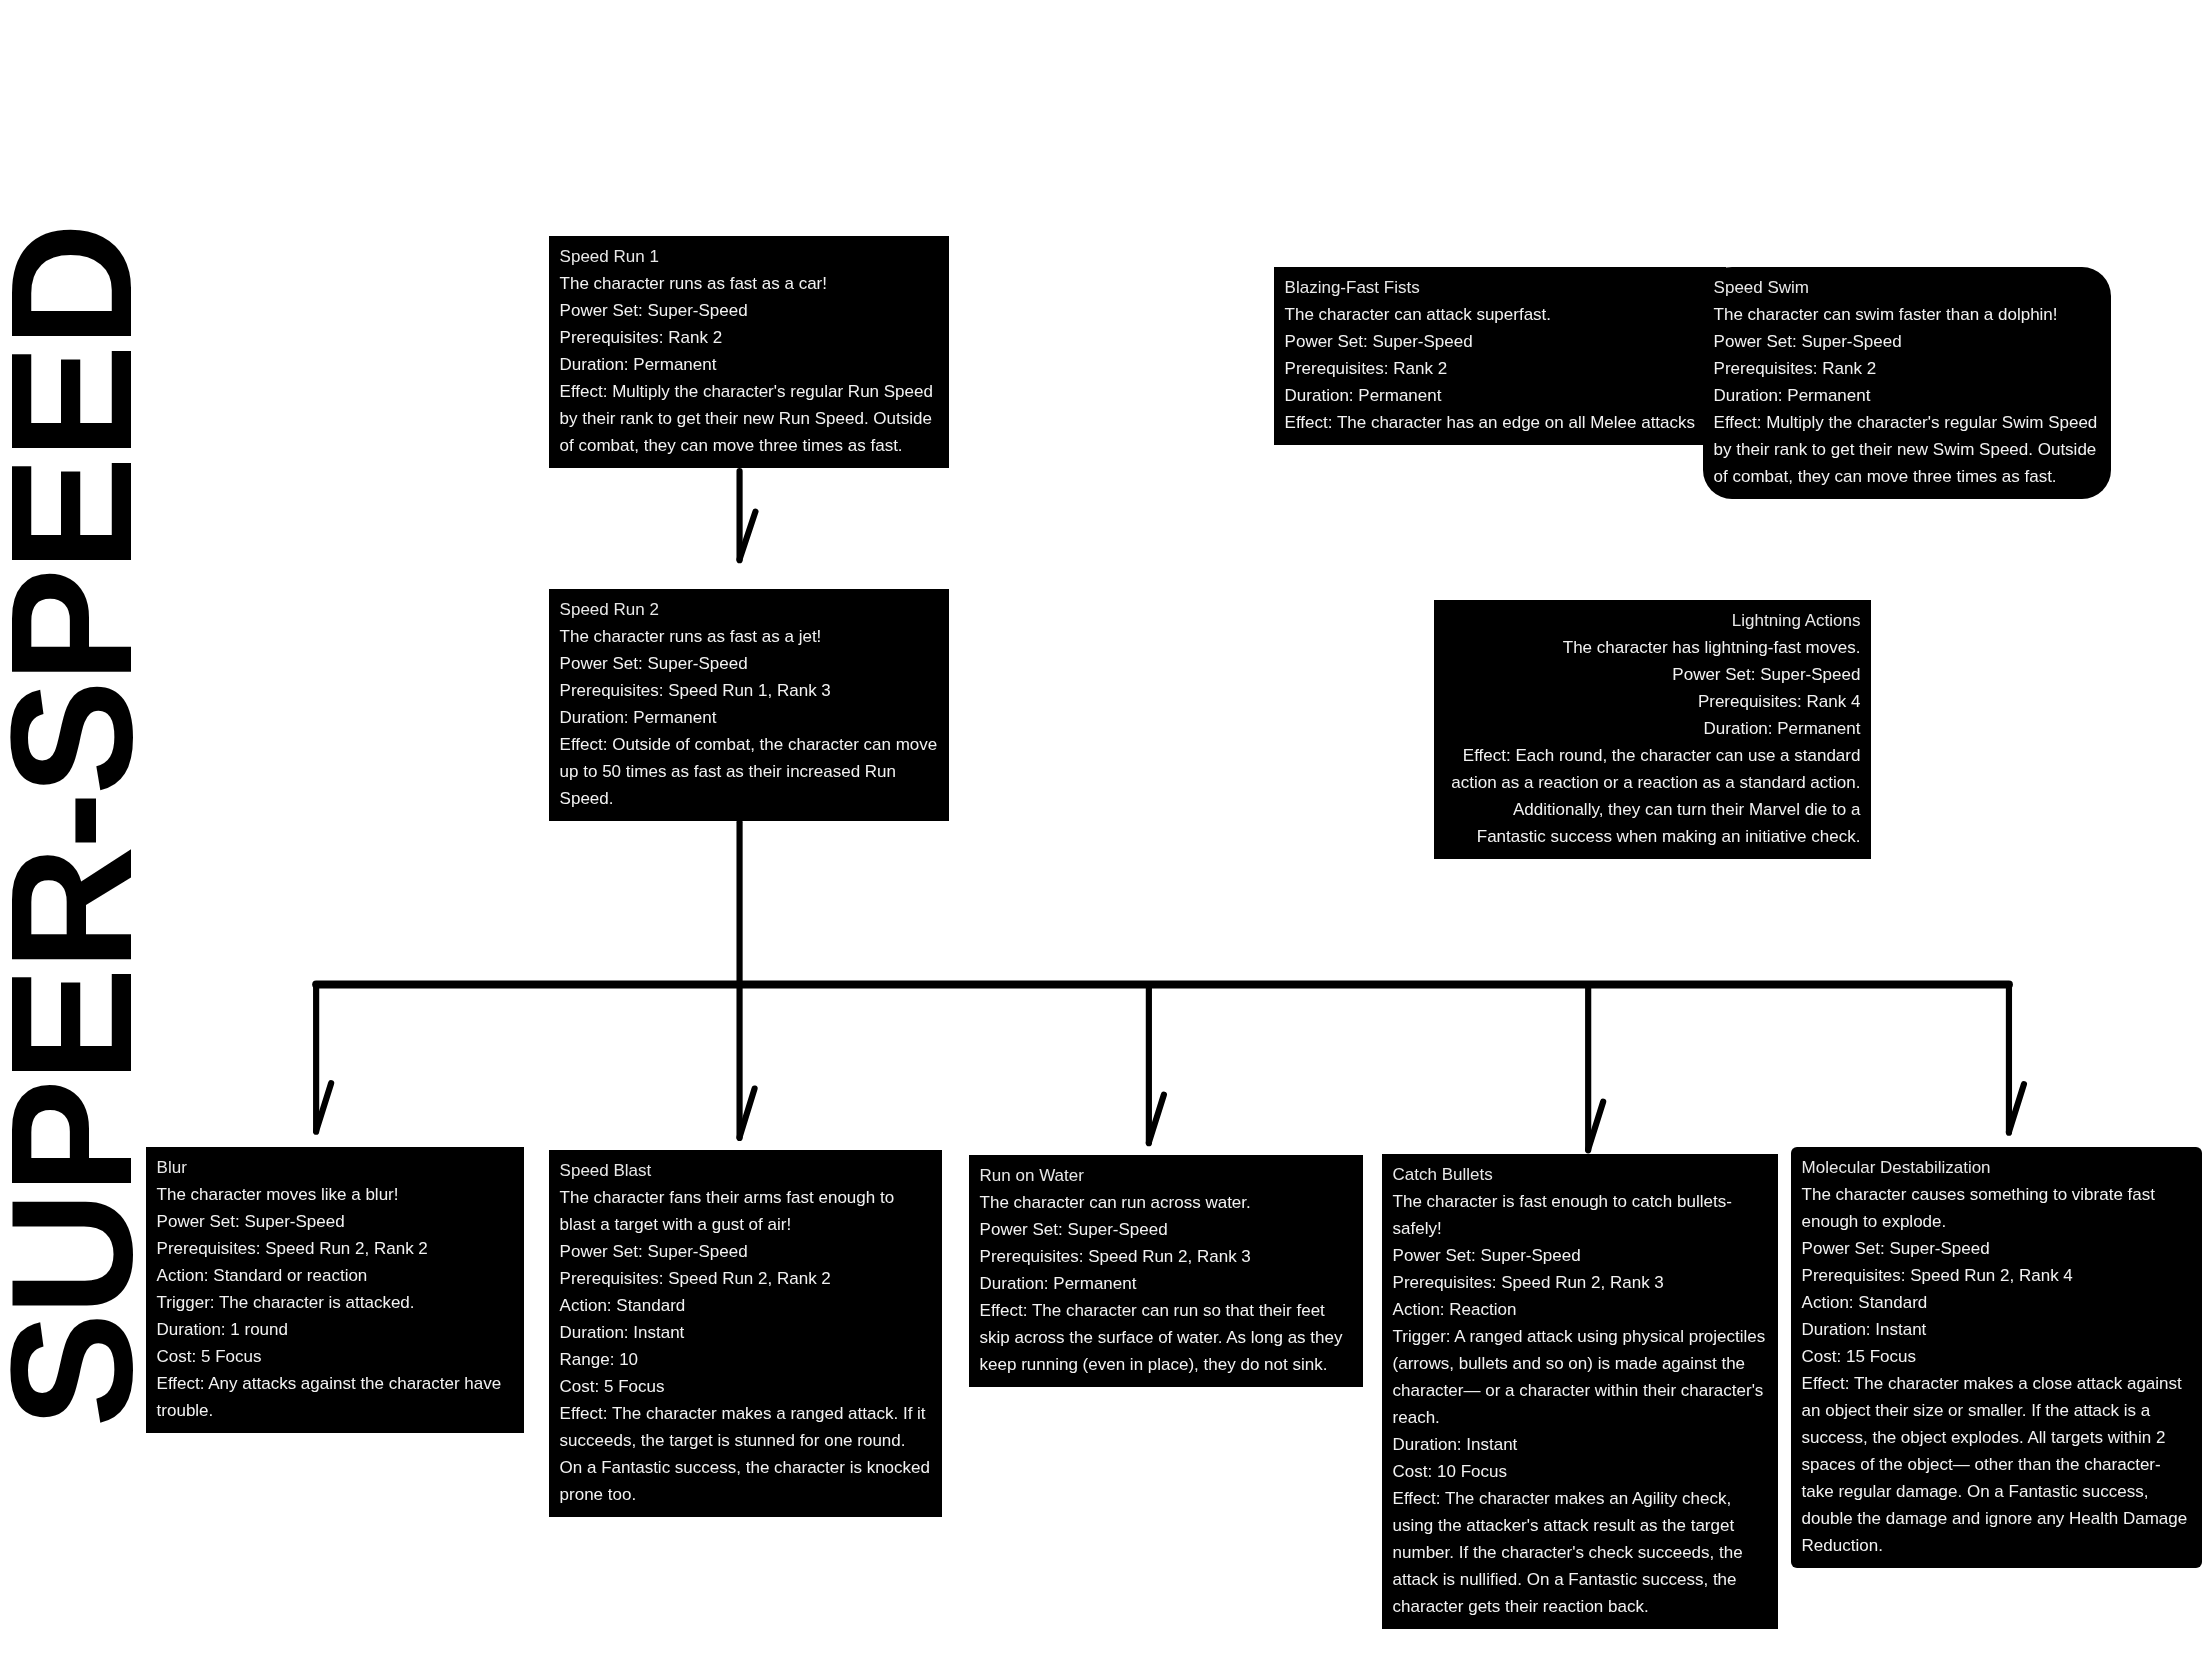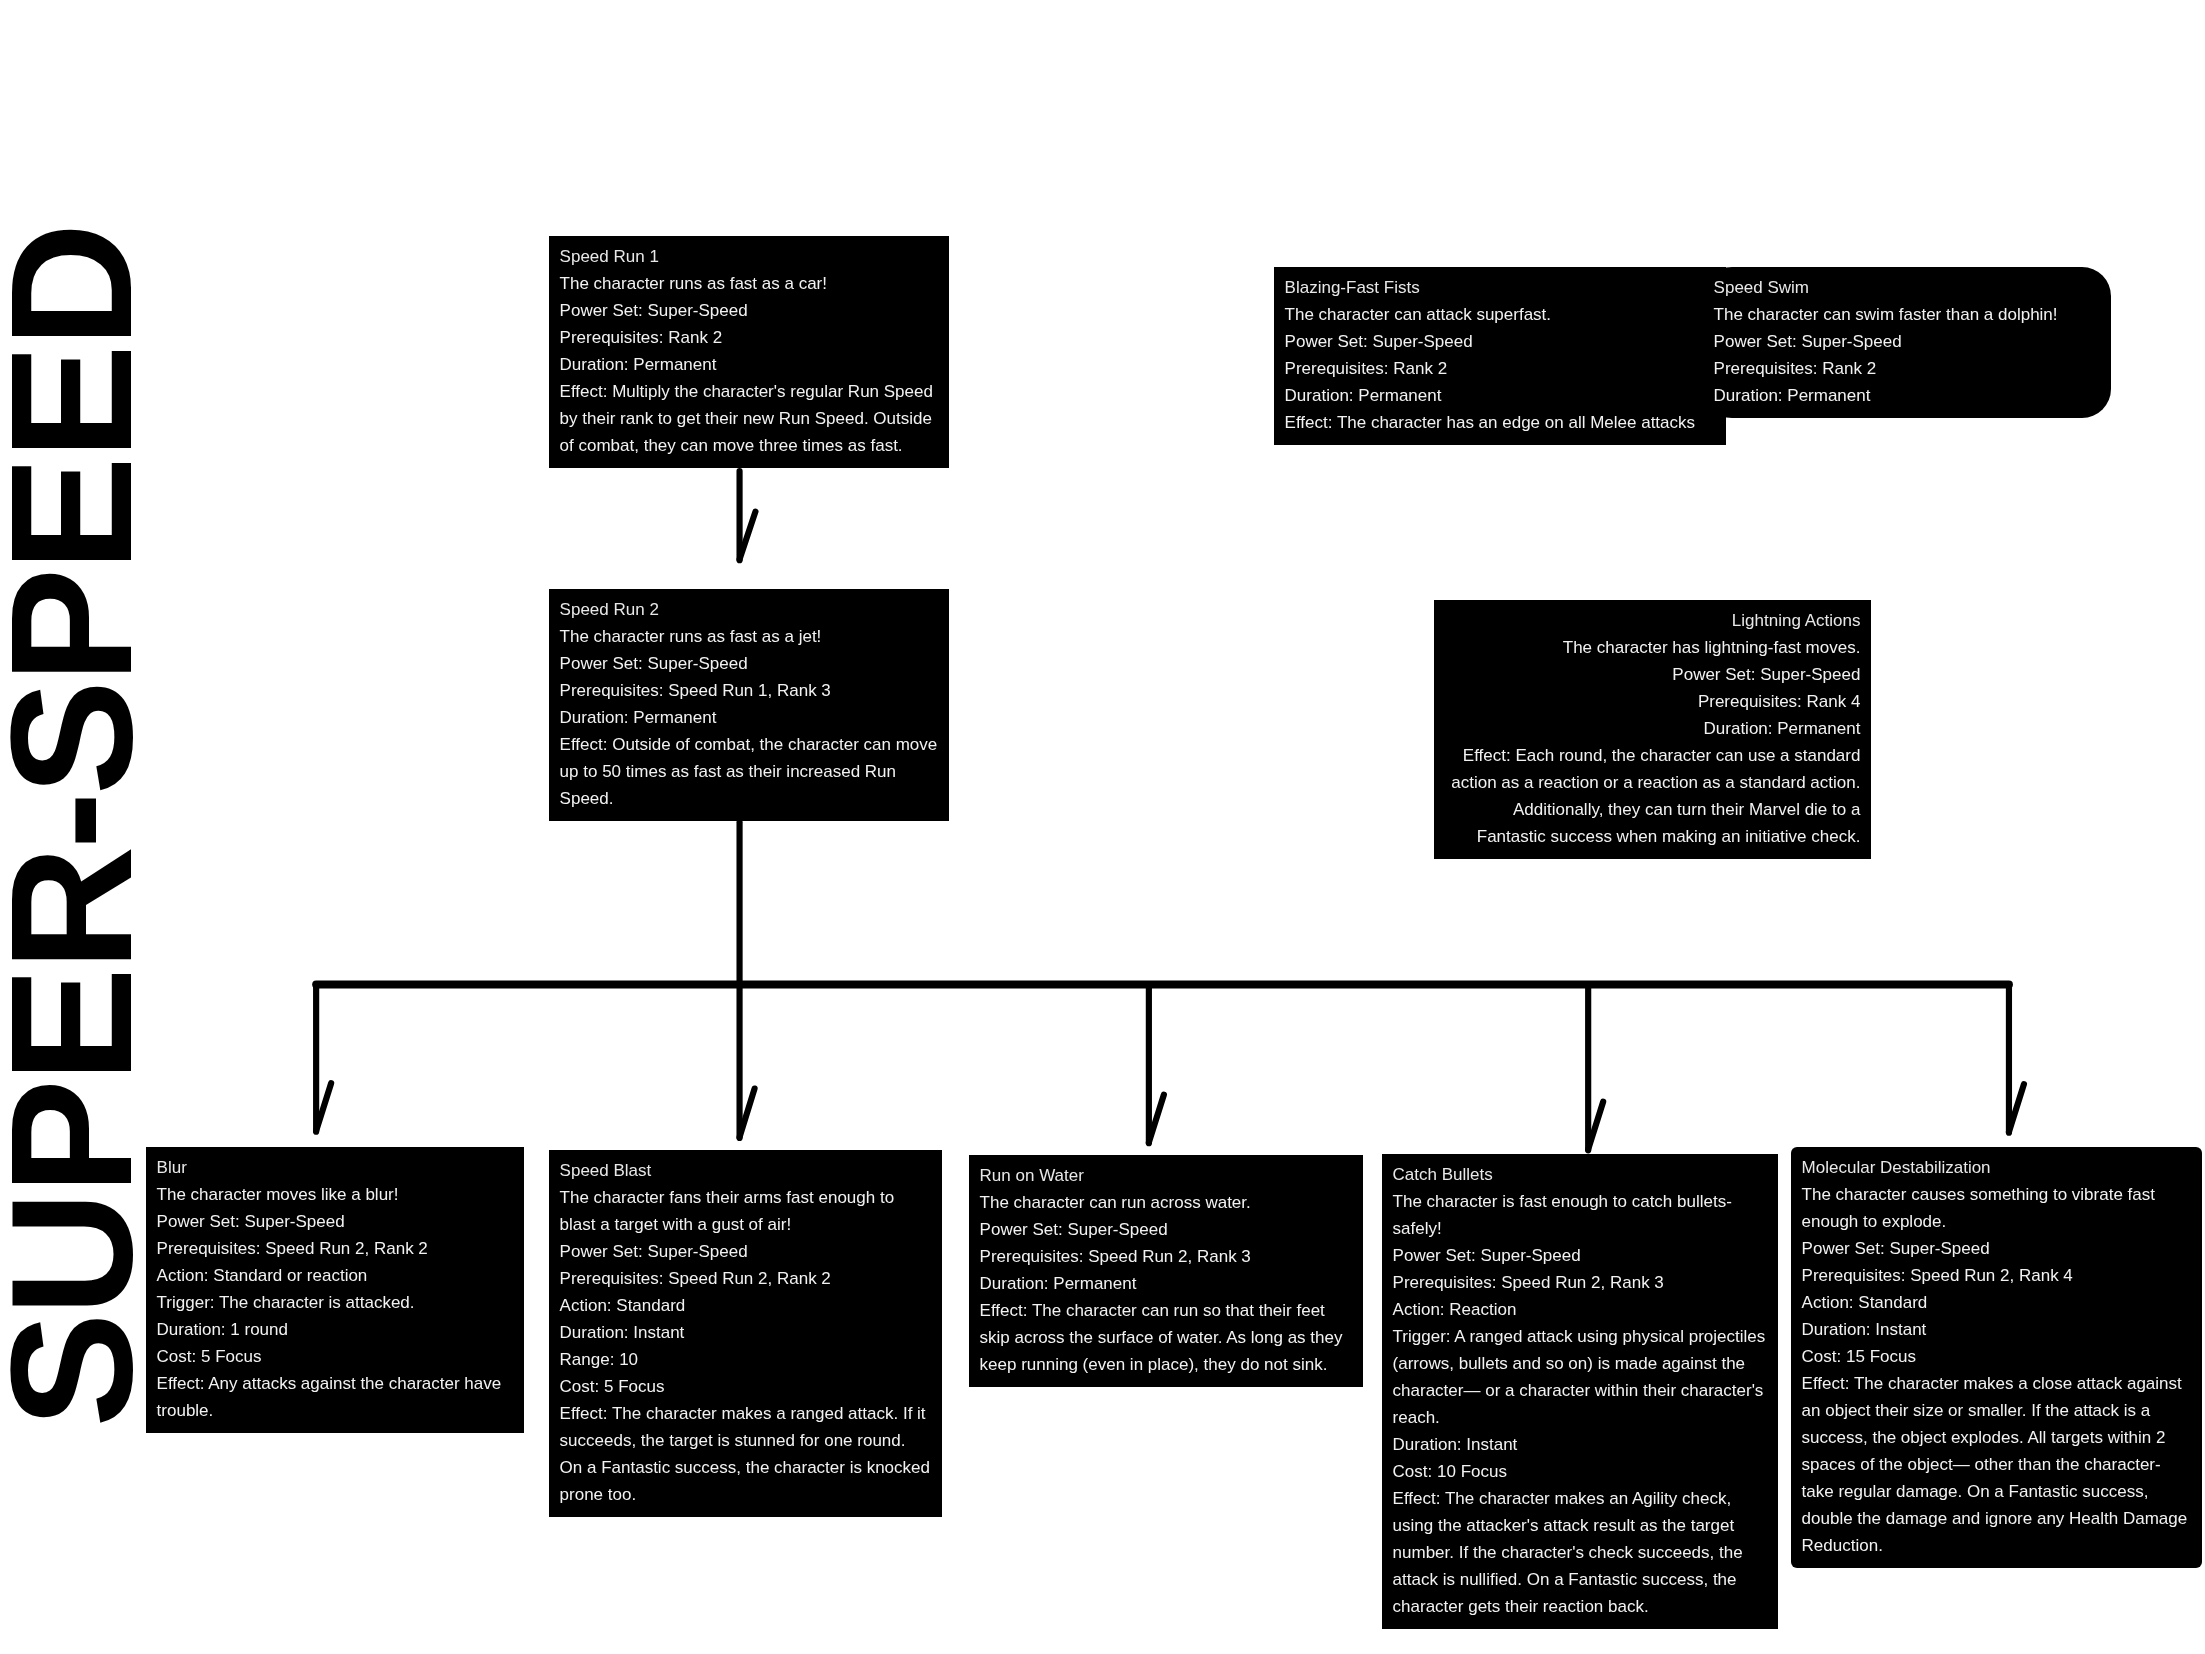--- a/index.html
+++ b/index.html
@@ -133,20 +133,21 @@
     <span class="crow">Duration: Permanent</span>
     <span class="crow">Effect: The character has an edge on all Melee attacks</span>
   </div>
 
   <div class="card" style="left:1703px; top:267px; width:408px;border-radius:29px;">
     <span class="cname">Speed Swim</span>
     <span class="cdesc">The character can swim faster than a dolphin!</span>
     <span class="crow">Power Set: Super-Speed</span>
     <span class="crow">Prerequisites: Rank 2</span>
     <span class="crow">Duration: Permanent</span>
+    <span class="crow">Effect: Multiply the character's regular Swim Speed by their rank to get their new Swim Speed. Outside of combat, they can move three times as fast.</span>
   </div>
 
   <div class="card" style="left:549px; top:589px; width:400px;">
     <span class="cname">Speed Run 2</span>
     <span class="cdesc">The character runs as fast as a jet!</span>
     <span class="crow">Power Set: Super-Speed</span>
     <span class="crow">Prerequisites: Speed Run 1, Rank 3</span>
     <span class="crow">Duration: Permanent</span>
     <span class="crow">Effect: Outside of combat, the character can move up to 50 times as fast as their increased Run Speed.</span>
   </div>

